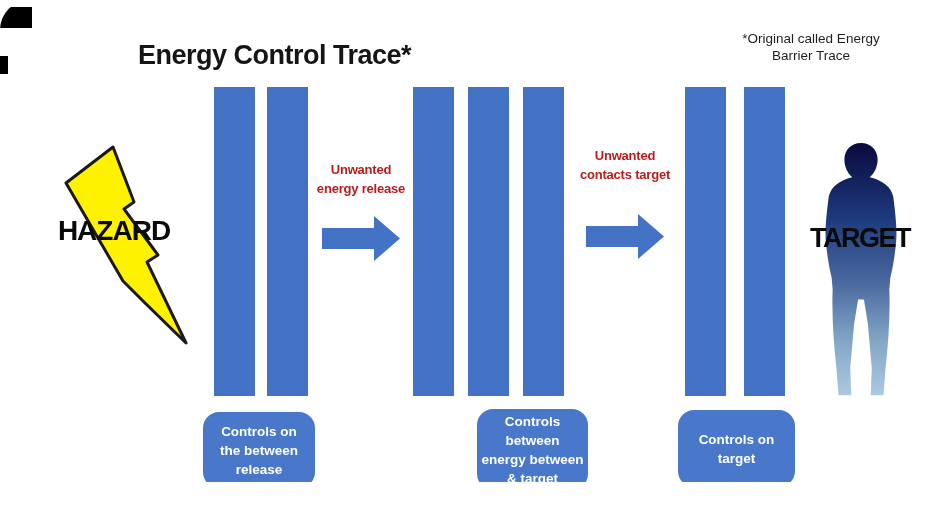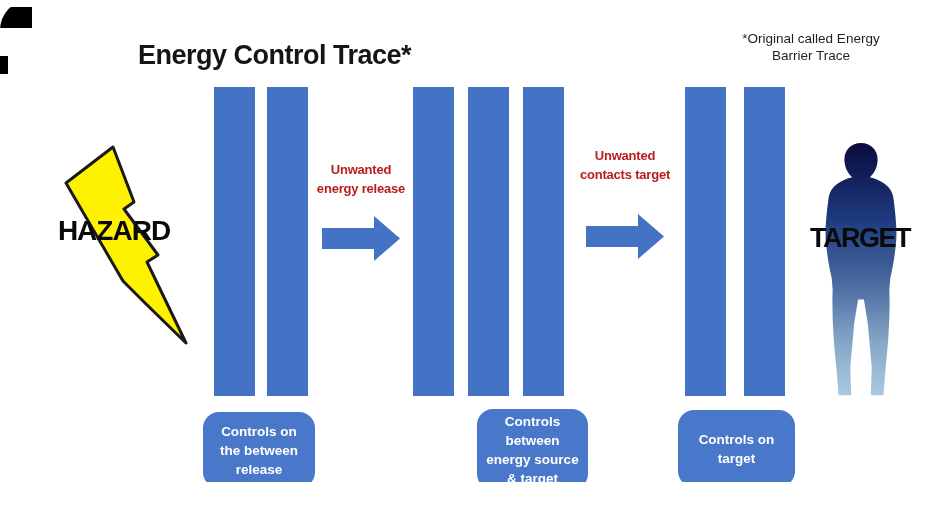--- a/index.html
+++ b/index.html
@@ -122,21 +122,21 @@
   <div class="abs target-label">TARGET</div>
 
   <div id="box1" class="control-box">
     <div>Controls on</div>
     <div>the between</div>
     <div>release</div>
   </div>
   <div id="box2" class="control-box">
     <div>Controls</div>
     <div>between</div>
-    <div>energy source</div>
+    <div>energy between</div>
     <div>&amp; target</div>
   </div>
   <div id="box3" class="control-box">
     <div>Controls on</div>
     <div>target</div>
   </div>
 
 </div>
 
 </body></html>

